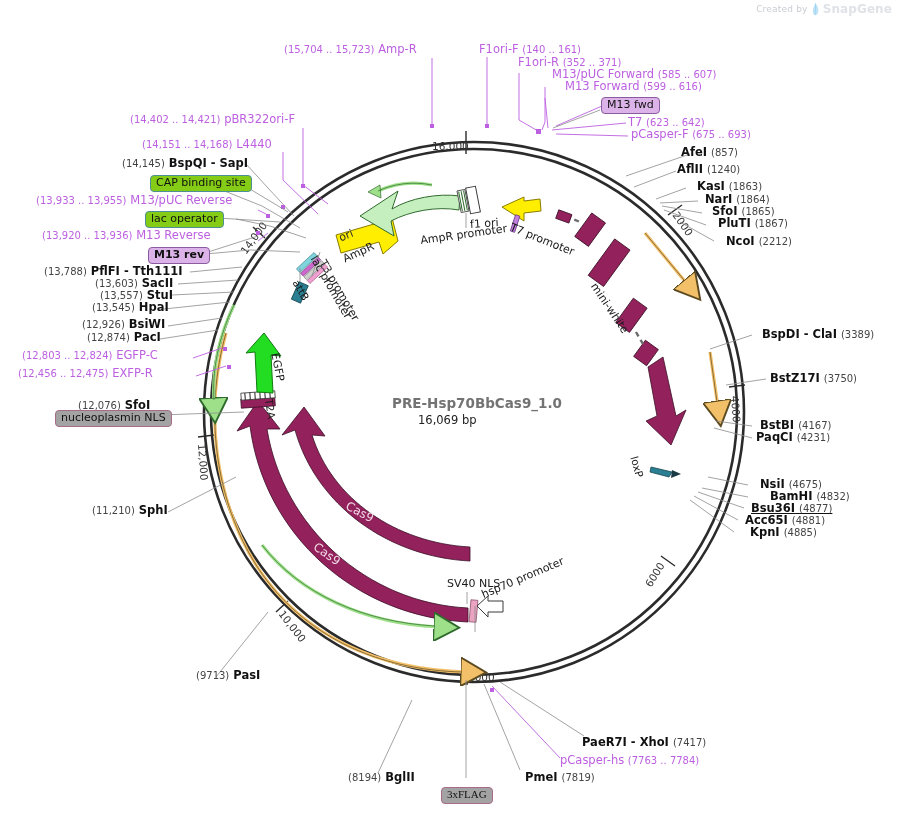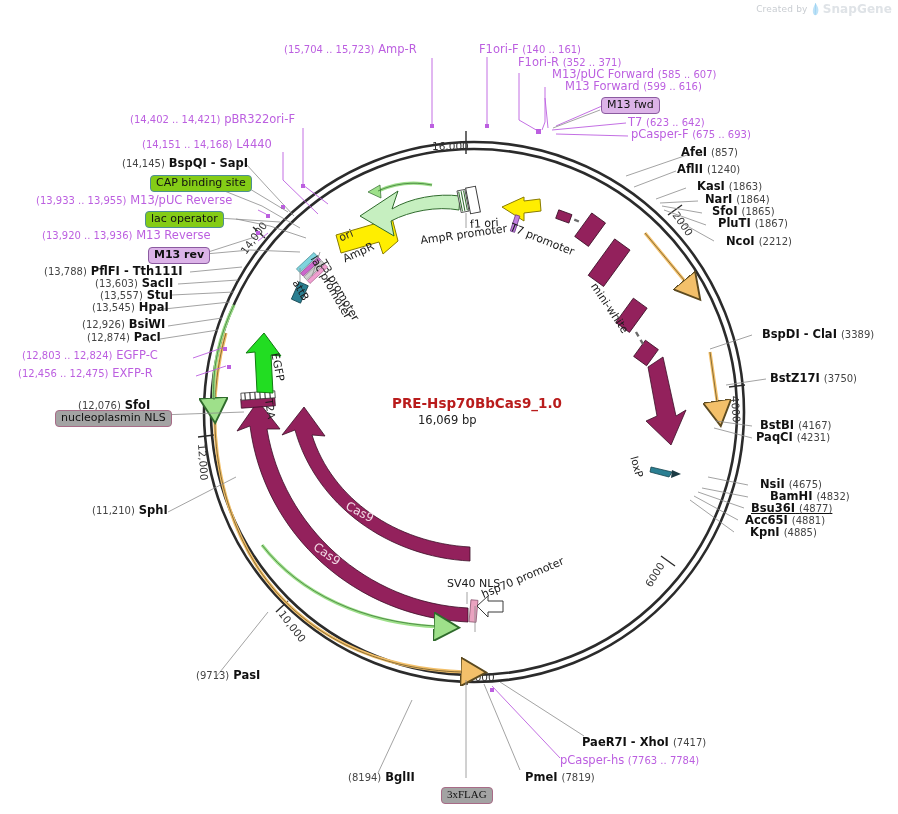--- a/index.html
+++ b/index.html
@@ -300,21 +300,21 @@
 
   <div id="logo">
     <span>Created by</span>
     <svg class="lg-mark" viewBox="0 0 10 14">
       <path d="M5 0 C8 4 9.5 8 7 12 C6 13.6 4 13.8 3 12.4 C1 9.6 2.4 4 5 0 Z" fill="#bfe2f7"></path>
       <path d="M5 0 C5 5 5 9 4.6 13" stroke="#8ecdf0" stroke-width=".7" fill="none"></path>
     </svg>
     <span class="lg-name">SnapGene</span>
   </div>
 
-  <div class="lbl" style="left:392px;top:397px;font-size:13.5px;font-weight:bold;color:#b91c1c;">PRE-Hsp70BbCas9_1.0</div>
+  <div class="lbl" style="left:392px;top:397px;font-size:13.5px;font-weight:bold;color:#737373;">PRE-Hsp70BbCas9_1.0</div>
   <div class="lbl" style="left:418px;top:415px;font-size:11.5px;color:#222;">16,069 bp</div>
 
   <div class="lbl prim" style="left:284px;top:44px;">
     <span class="pos">(15,704 .. 15,723)</span>
     <span>Amp-R</span>
   </div>
   <div class="lbl prim" style="left:130px;top:114px;">
     <span class="pos">(14,402 .. 14,421)</span>
     <span>pBR322ori-F</span>
   </div>

